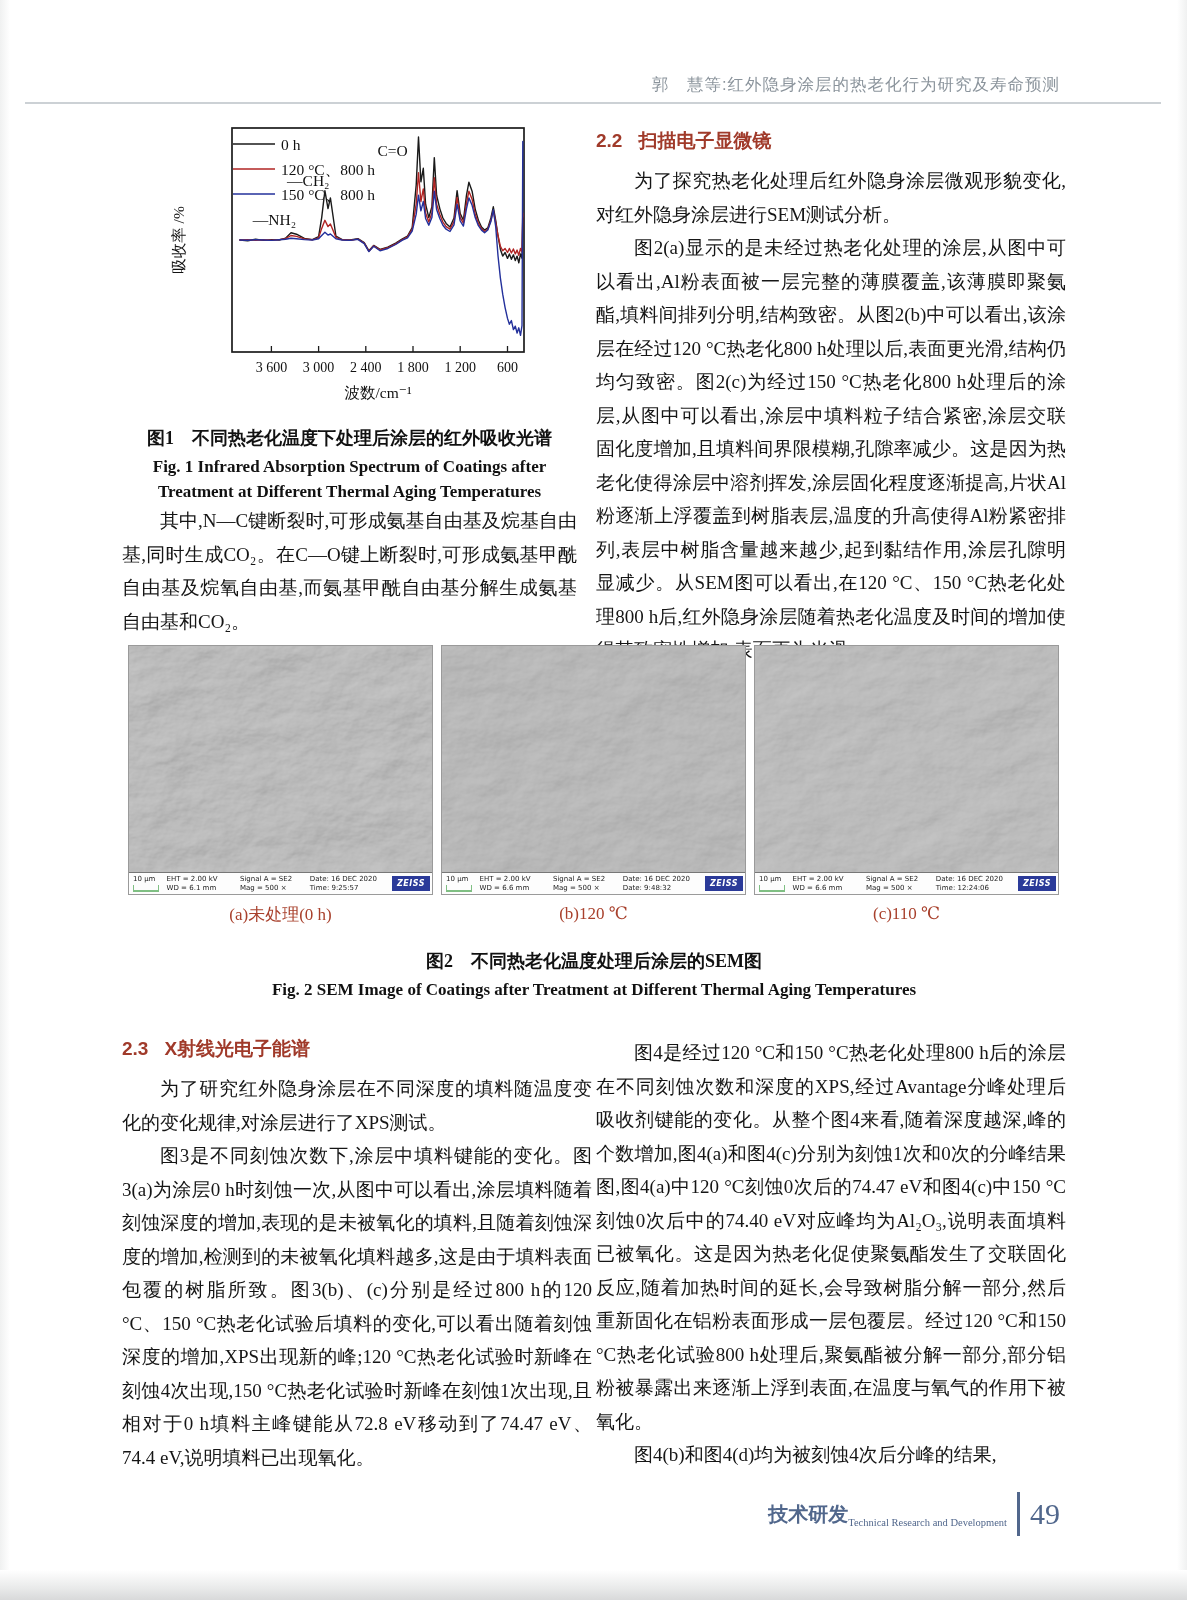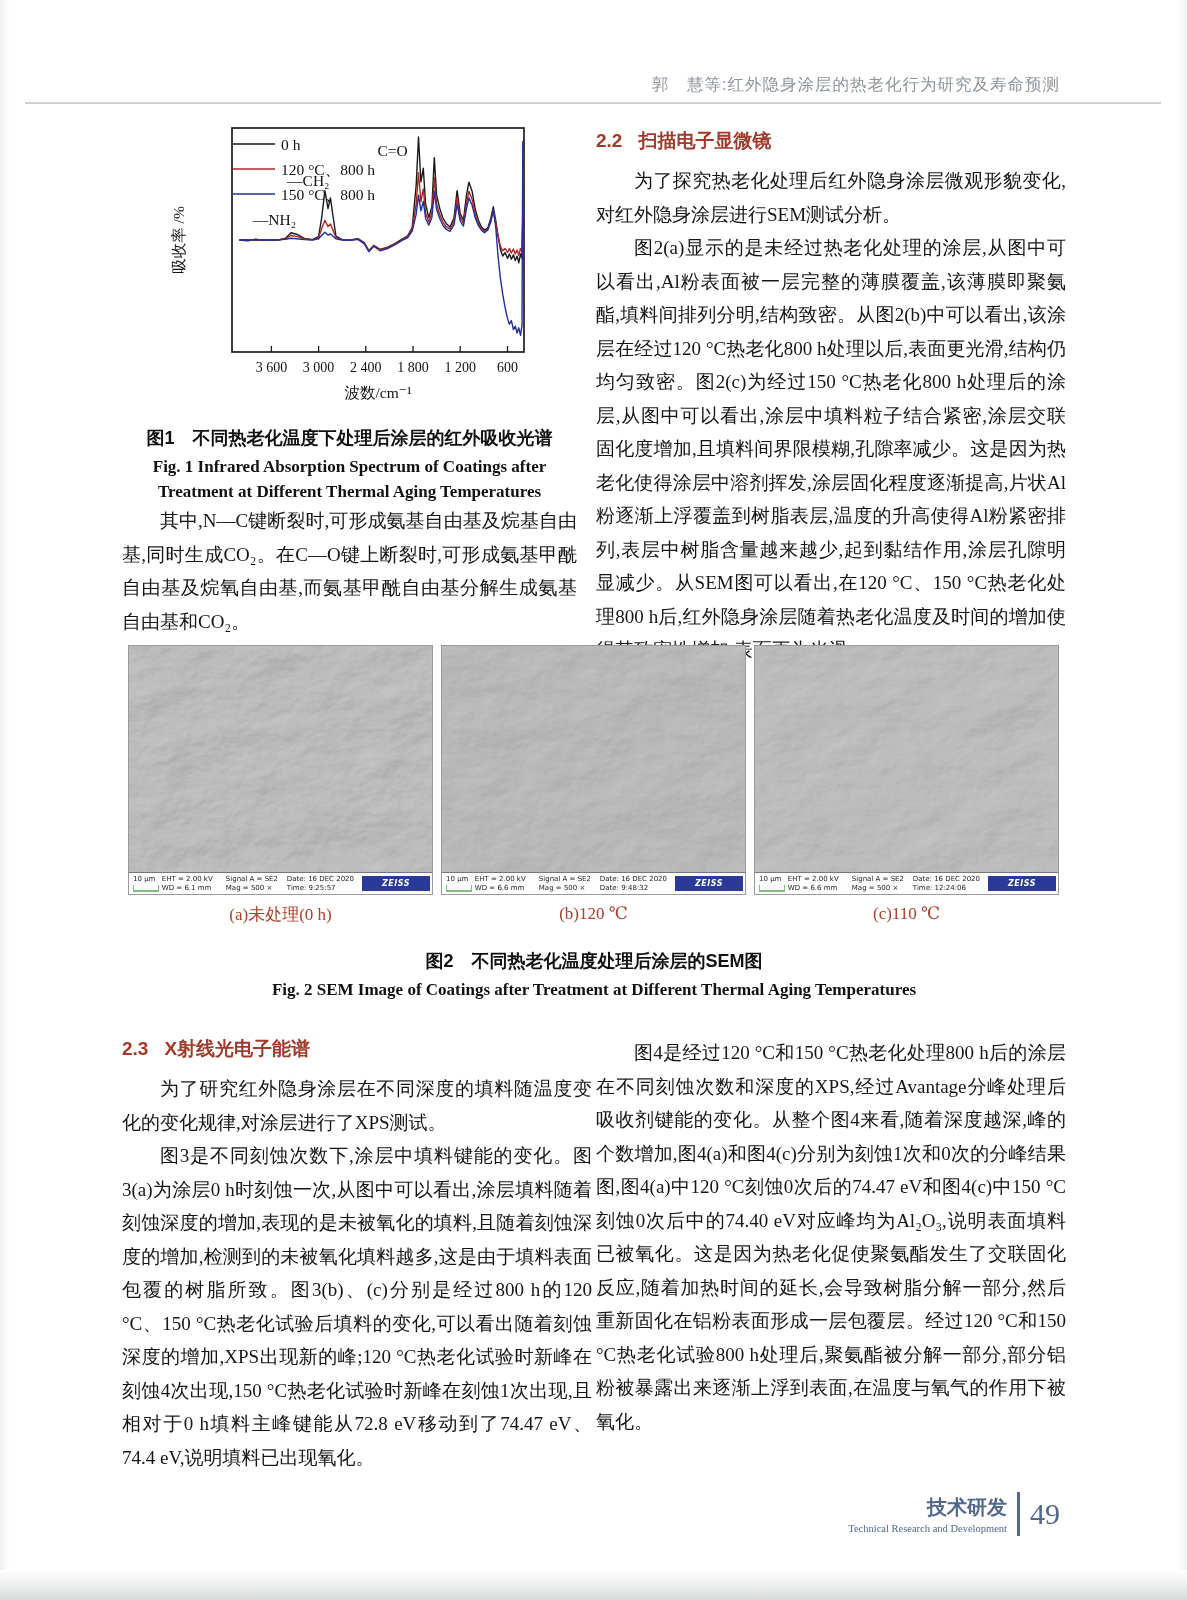--- a/index.html
+++ b/index.html
@@ -36,21 +36,21 @@
   }
   .sec-head{
     font-family:"Liberation Sans","DejaVu Sans",sans-serif;
     font-weight:bold;font-size:19px;color:#a03a2a;margin:0 0 10px 0;
   }
   .sec-head .sec-num{margin-right:16px;}
 
   
   .fig1-chart-wrap{width:400px;margin:0 auto;}
   .fig-caption-cn{
-    text-align:center;font-family:Liberation Sans, sans-serif;
+    text-align:center;font-family:Liberation Serif, serif;
     font-weight:bold;font-size:18px;color:#111;margin-top:8px;
   }
   .fig-caption-en{
     text-align:center;font-weight:bold;font-size:17px;color:#111;line-height:25px;margin-top:4px;
   }
   .after-fig1{margin-top:24px;}
 
   
   .sem-row{position:absolute;left:128px;top:645px;width:932px;display:flex;gap:8px;}
   .sem-panel{margin:0;width:305px;background:#a16207;border:1px solid #9a9a9a;box-sizing:border-box;}
@@ -62,34 +62,34 @@
     font-size:7px;color:#222;line-height:9px;padding:1px 2px 1px 4px;box-sizing:border-box;
   }
   .sem-scale{width:38px;display:flex;flex-direction:column;align-items:flex-start;}
   .scale-bar{width:24px;height:5px;border-left:1.5px solid #7fbf83;border-right:1.5px solid #7fbf83;border-bottom:2px solid #7fbf83;margin-top:1px;}
   .sem-col{display:flex;flex-direction:column;margin-right:8px;white-space:nowrap;}
   .sem-col.c1{width:74px;}
   .sem-col.c2{width:70px;}
   .sem-col.c3{width:84px;}
   .zeiss{
     margin-left:auto;background:#2b3a99;color:#fff;font-weight:bold;font-style:italic;
-    font-size:8px;padding:3px 20px;letter-spacing:0.5px;
+    font-size:8px;padding:3px 5px;letter-spacing:0.5px;
   }
   .sem-labels{position:absolute;left:128px;top:903px;width:932px;display:flex;gap:8px;}
   .sem-label{
     width:305px;text-align:center;color:#a8402c;font-size:17px;
   }
   .fig2-captions{position:absolute;left:128px;top:941px;width:932px;text-align:center;}
 
   
   .footer{
     position:absolute;right:127px;top:1492px;display:flex;align-items:center;
     color:#51678c;
   }
-  .footer-txtcol{display:flex;flex-direction:column;align-items:flex-end;margin-right:10px;}
+  .footer-txtcol{display:flex;align-items:flex-end;margin-right:10px;}
   .footer-cn{font-family:"Liberation Sans","DejaVu Sans",sans-serif;font-weight:bold;font-size:20px;}
   .footer-en{font-size:10.5px;margin-top:2px;color:#51678c;}
   .footer-bar{width:3px;height:44px;background:#51678c;margin-right:10px;}
   .footer-page{font-size:30px;color:#51678c;}
 </style>
 </head>
 <body>
 
 <div class="scan-edge-l"></div>
 <div class="scan-edge-r"></div>
@@ -266,20 +266,21 @@
 <div class="col col-left-lower">
   <h3 class="sec-head">
     <span class="sec-num">2.3</span><span>X射线光电子能谱</span>
   </h3>
   <p class="body-text">为了研究红外隐身涂层在不同深度的填料随温度变化的变化规律,对涂层进行了XPS测试。</p>
   <p class="body-text">图3是不同刻蚀次数下,涂层中填料键能的变化。图3(a)为涂层0 h时刻蚀一次,从图中可以看出,涂层填料随着刻蚀深度的增加,表现的是未被氧化的填料,且随着刻蚀深度的增加,检测到的未被氧化填料越多,这是由于填料表面包覆的树脂所致。图3(b)、(c)分别是经过800 h的120 °C、150 °C热老化试验后填料的变化,可以看出随着刻蚀深度的增加,XPS出现新的峰;120 °C热老化试验时新峰在刻蚀4次出现,150 °C热老化试验时新峰在刻蚀1次出现,且相对于0 h填料主峰键能从72.8 eV移动到了74.47 eV、74.4 eV,说明填料已出现氧化。</p>
 </div>
 
 <div class="col col-right-lower">
   <p class="body-text">图4是经过120 °C和150 °C热老化处理800 h后的涂层在不同刻蚀次数和深度的XPS,经过Avantage分峰处理后吸收剂键能的变化。从整个图4来看,随着深度越深,峰的个数增加,图4(a)和图4(c)分别为刻蚀1次和0次的分峰结果图,图4(a)中120 °C刻蚀0次后的74.47 eV和图4(c)中150 °C刻蚀0次后中的74.40 eV对应峰均为Al₂O₃,说明表面填料已被氧化。这是因为热老化促使聚氨酯发生了交联固化反应,随着加热时间的延长,会导致树脂分解一部分,然后重新固化在铝粉表面形成一层包覆层。经过120 °C和150 °C热老化试验800 h处理后,聚氨酯被分解一部分,部分铝粉被暴露出来逐渐上浮到表面,在温度与氧气的作用下被氧化。</p>
+  <p class="body-text">图4(b)和图4(d)均为被刻蚀4次后分峰的结果,</p>
 </div>
 
 <div class="footer">
   <div class="footer-txtcol">
     <span class="footer-cn">技术研发</span>
     <span class="footer-en">Technical Research and Development</span>
   </div>
   <div class="footer-bar"></div>
   <span class="footer-page">49</span>
 </div>

